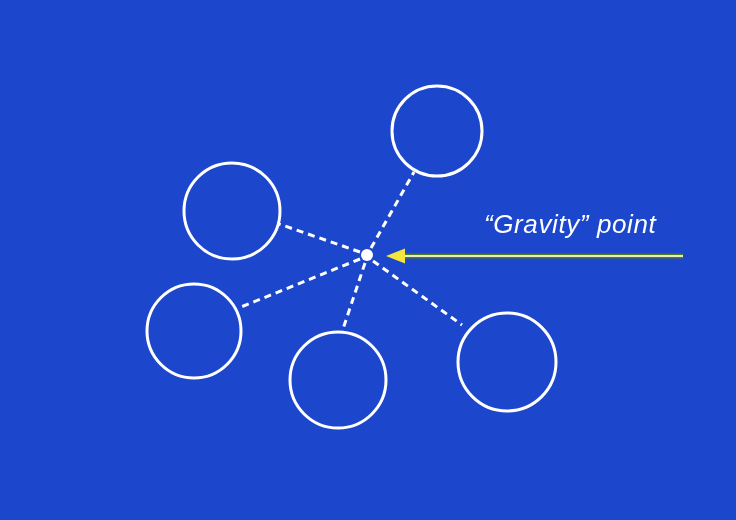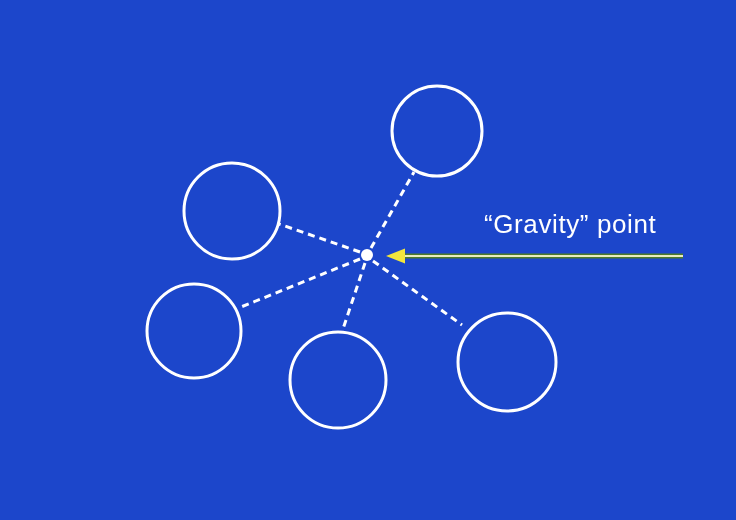--- a/index.html
+++ b/index.html
@@ -26,20 +26,21 @@
     height: 520px;
     display: block;
   }
   #label-layer {
     position: absolute;
     left: 0;
     top: 0;
     width: 736px;
     height: 520px;
     pointer-events: none;
+    font-style: italic;
   }
   .annotation-label {
     position: absolute;
     color: #ffffff;
     font-family: "Liberation Sans", sans-serif;
     font-size: 26px;
     font-weight: 400;
     letter-spacing: 0.6px;
     white-space: nowrap;
     line-height: 1;

